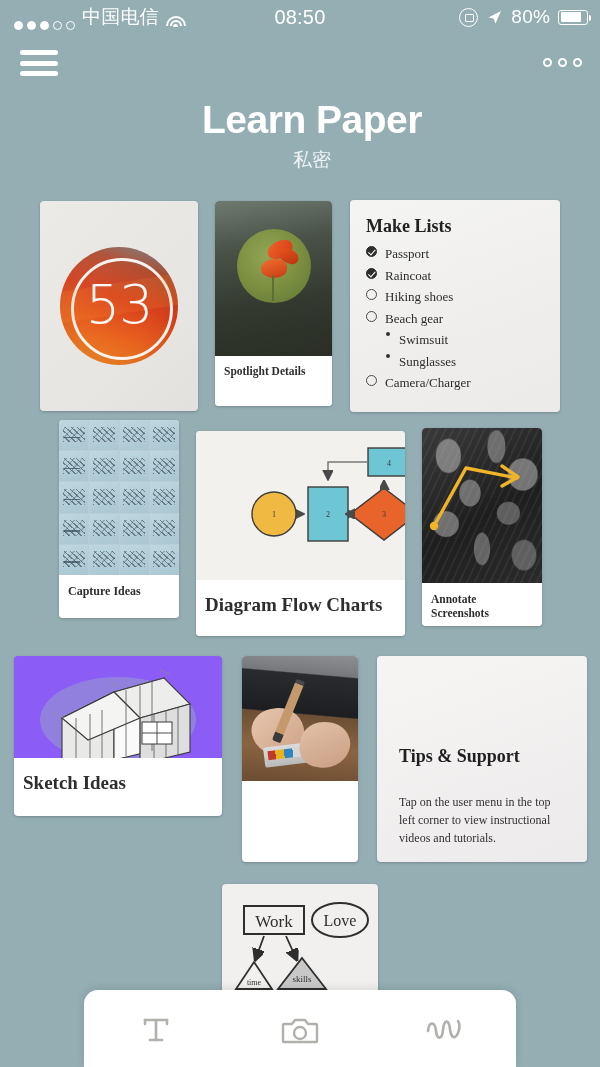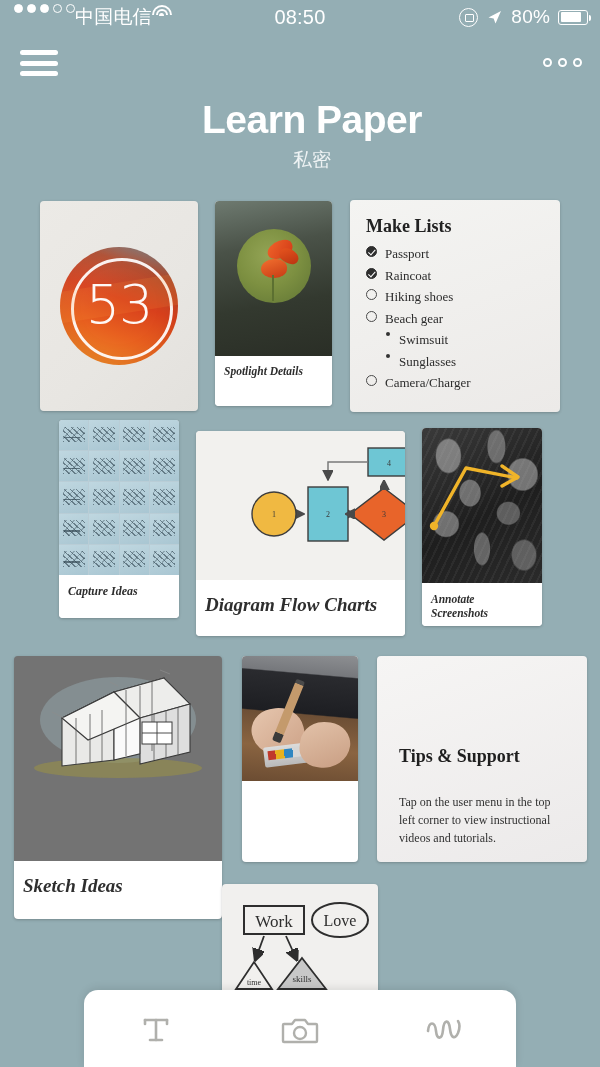--- a/index.html
+++ b/index.html
@@ -11,21 +11,21 @@
     position:relative;
     -webkit-font-smoothing:antialiased;
   }
 
   
   .statusbar{
     position:absolute; top:0; left:0; width:600px; height:34px;
     display:flex; align-items:center; color:#fff;
     font-size:19px; letter-spacing:.2px;
   }
-  .sb-left{ position:absolute; left:14px; display:flex; align-items:flex-start; }
+  .sb-left{ position:absolute; left:14px; display:flex; align-items:flex-end; gap:7px; }
   .dots{ display:flex; align-items:center; gap:4px; }
   .dots i{ width:9px; height:9px; border-radius:50%; display:block;
            border:1.4px solid #fff; }
   .dots i.full{ background:#fff; }
   .carrier{ font-size:19px; }
   .wifi{ position:relative; width:20px; height:15px; }
   .wifi b{ position:absolute; border:2px solid #fff; border-bottom:none;
            border-radius:50% 50% 0 0 / 100% 100% 0 0; display:block; }
   .wifi b:nth-child(1){ width:20px; height:10px; left:0; top:1px; }
   .wifi b:nth-child(2){ width:12px; height:6px; left:4px; top:5px; }
@@ -94,21 +94,21 @@
      background:linear-gradient(135deg,#f0642a,#d23a16); border-radius:60% 40% 55% 45%;
      transform:rotate(-18deg); }
   .poppy .pet2{ position:absolute; left:42px; top:20px; width:20px; height:14px;
      background:linear-gradient(135deg,#e8561f,#b93210); border-radius:50% 60% 40% 50%;
      transform:rotate(22deg); }
   .poppy .pet3{ position:absolute; left:24px; top:30px; width:26px; height:19px;
      background:linear-gradient(160deg,#f2702f,#c63a14); border-radius:55% 45% 50% 50%; }
   .poppy .stem{ position:absolute; left:35px; top:46px; width:2px; height:26px;
      background:#5c7031; }
   .cardlabel{ position:absolute; left:0; bottom:0; width:100%; background:#fff;
-     padding:9px 9px 4px 9px;font-style:italic; }
+     padding:9px 9px 4px 9px; }
   .cardlabel .t{ font-size:11.5px; line-height:1.18; }
 
   #card-lists{ left:350px; top:200px; width:210px; height:212px;
      background:linear-gradient(160deg,#f4f4f2 0%,#eceae8 100%); padding:16px 16px 0 16px; }
   #card-lists h3{ font-family:"Liberation Serif", serif; font-size:18px;
      color:#222; margin-bottom:9px; }
   .li{ display:flex; align-items:flex-start; gap:8px; height:21.5px;
        font-family:"Liberation Serif", serif; font-size:13px; color:#2c2c2c; }
   .li .box{ width:11px; height:11px; border-radius:50%; border:1.4px solid #4a4a4a;
        flex:0 0 11px; position:relative; }
@@ -147,21 +147,21 @@
        radial-gradient(ellipse at 84% 30%, rgba(200,200,200,.5) 0 10%, transparent 11%),
        radial-gradient(ellipse at 40% 42%, rgba(185,185,185,.5) 0 10%, transparent 11%),
        radial-gradient(ellipse at 72% 55%, rgba(170,170,170,.45) 0 9%, transparent 10%),
        radial-gradient(ellipse at 20% 62%, rgba(190,190,190,.5) 0 9%, transparent 10%),
        radial-gradient(ellipse at 50% 78%, rgba(180,180,180,.45) 0 9%, transparent 10%),
        radial-gradient(ellipse at 85% 82%, rgba(165,165,165,.45) 0 8%, transparent 9%),
        repeating-linear-gradient(115deg, rgba(255,255,255,.05) 0 2px, transparent 2px 7px),
        linear-gradient(150deg,#3a3a3a,#1e1e1e 55%,#2b2b2b); }
 
   
-  #card-sketch{ left:14px; top:656px; width:208px; height:263px; background:#737373; }
+  #card-sketch{ left:14px; top:656px; width:208px; height:160px; background:#8b5cf6; }
   .housewrap{ position:absolute; left:0; top:0; width:208px; height:148px; }
 
   #card-pencil{ left:242px; top:656px; width:116px; height:206px; background:#fff; }
   .pencilphoto{ position:absolute; left:0; top:0; width:116px; height:125px;
      background:
        linear-gradient(185deg,#8d8f92 0%,#76787c 16%,#2a2b2f 17%,#1d1e22 46%,#6d4f35 47%,#8a6441 72%,#6b4c32 100%); }
   .pp-hand1{ position:absolute; left:10px; top:52px; width:52px; height:48px;
      background:linear-gradient(150deg,#e6c6ae,#cda287); border-radius:46% 54% 40% 60%;
      transform:rotate(-12deg); }
   .pp-hand2{ position:absolute; left:58px; top:66px; width:50px; height:46px;

